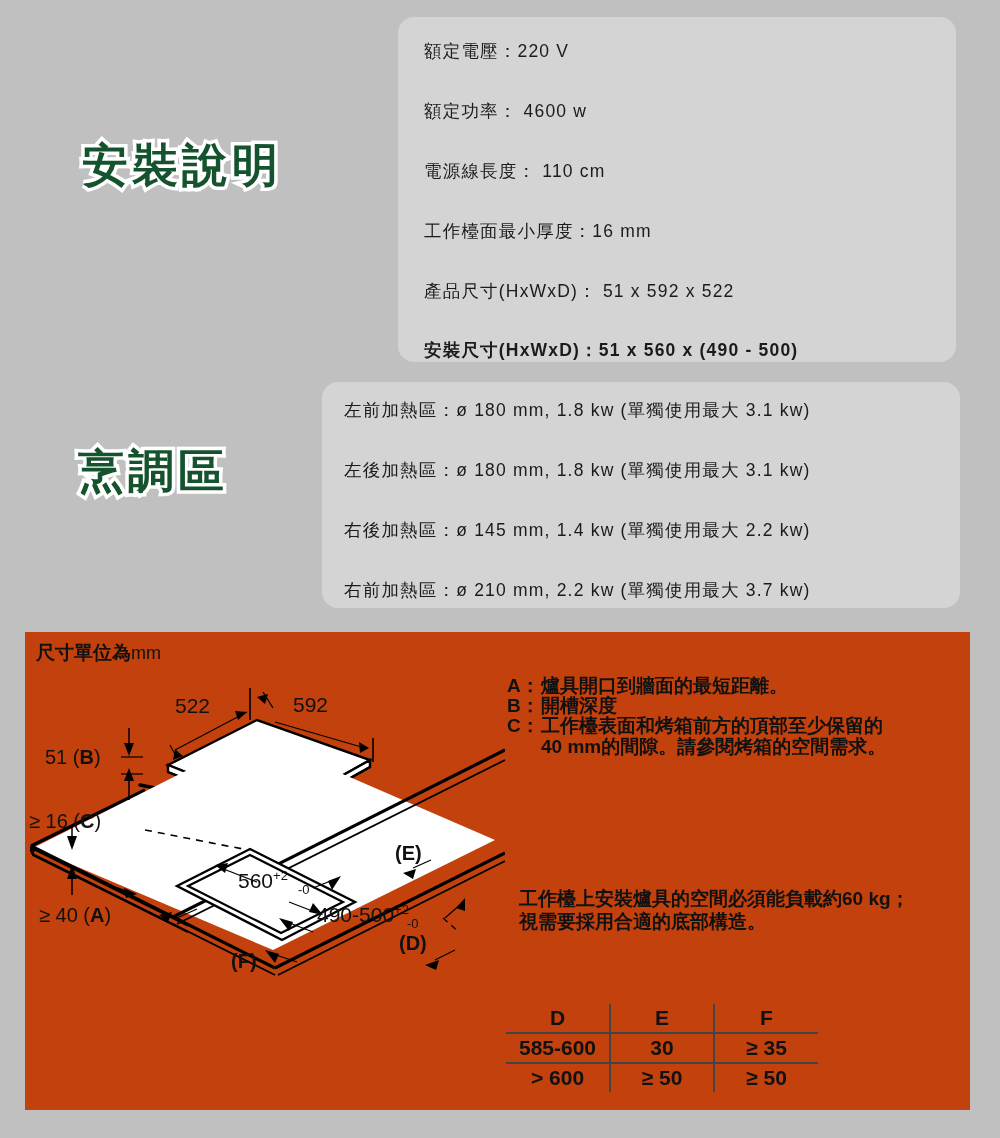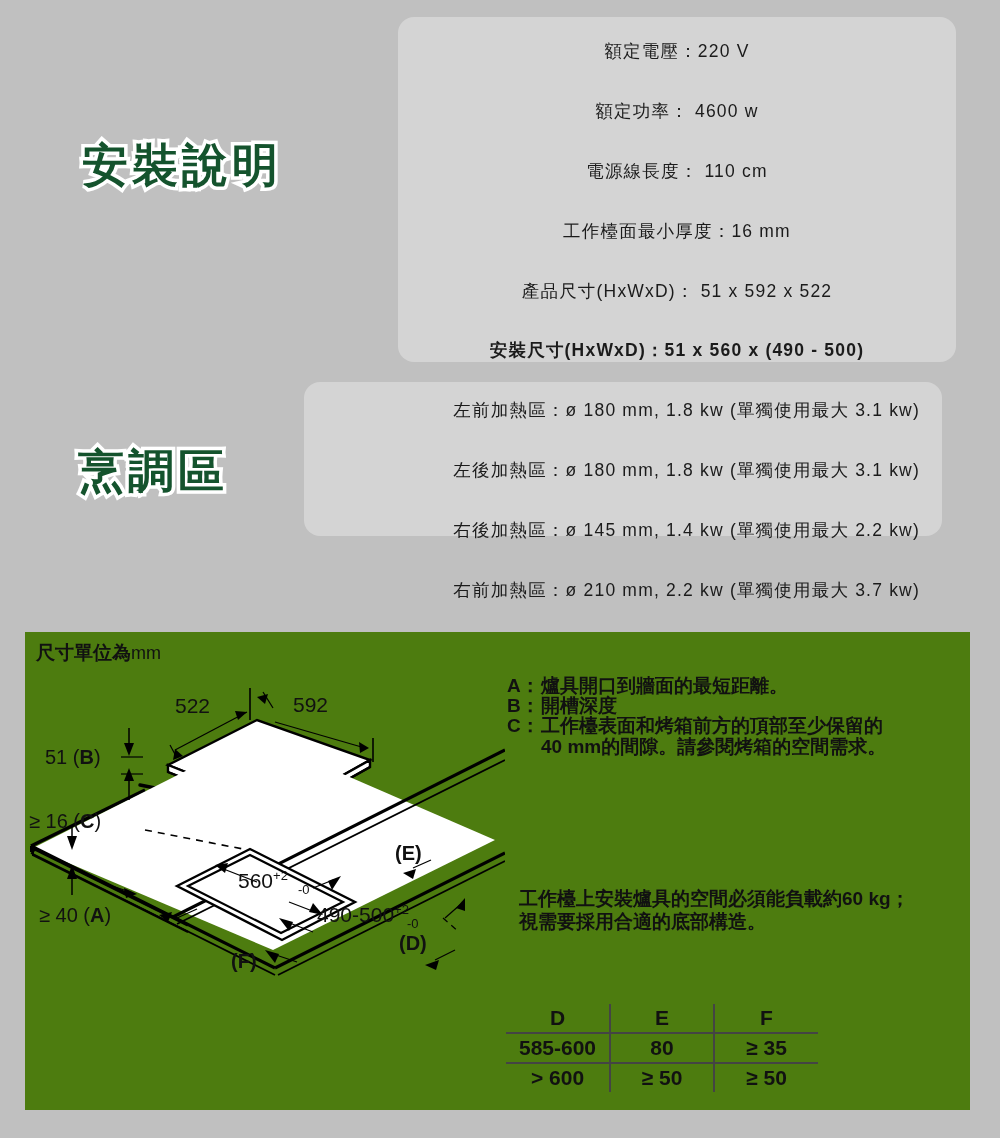--- a/index.html
+++ b/index.html
@@ -37,47 +37,46 @@
     box-sizing: border-box;
   }
   #panel-specs {
     left: 398px;
     top: 17px;
     width: 558px;
     height: 345px;
     padding: 24px 26px 22px 26px;
   }
   #panel-zones {
-    left: 304px;
+    left: 322px;
     top: 382px;
     width: 638px;
-    height: 154px;
+    height: 226px;
     padding: 18px 22px 16px 22px;
-    text-align: right;
   }
   .spec-line {
     font-size: 17.5px;
     color: #1b1b1b;
     letter-spacing: 1.2px;
     line-height: 1.25;
     white-space: nowrap;
   }
-  #panel-specs .spec-line { margin-bottom: 38px; text-align: center; }
+  #panel-specs .spec-line { margin-bottom: 38px; }
   #panel-specs .spec-line:last-child { margin-bottom: 12px; font-weight: bold; }
   #panel-zones .spec-line { margin-bottom: 38px; }
   #panel-zones .spec-line:last-child { margin-bottom: 0; }
 
   
   #tech-panel {
     position: absolute;
     left: 25px;
     top: 632px;
     width: 945px;
     height: 478px;
-    background: #4d7c0f;
+    background: #c2410c;
     overflow: hidden;
   }
 
   #units-note {
     position: absolute;
     left: 11px;
     top: 8px;
     font-size: 19px;
     font-weight: 700;
     color: #111;
@@ -340,21 +339,21 @@
     <thead>
       <tr>
         <th>D</th>
         <th>E</th>
         <th>F</th>
       </tr>
     </thead>
     <tbody>
       <tr>
         <td>585-600</td>
-        <td>80</td>
+        <td>30</td>
         <td>≥ 35</td>
       </tr>
       <tr>
         <td>&gt; 600</td>
         <td>≥ 50</td>
         <td>≥ 50</td>
       </tr>
     </tbody>
   </table>
 

